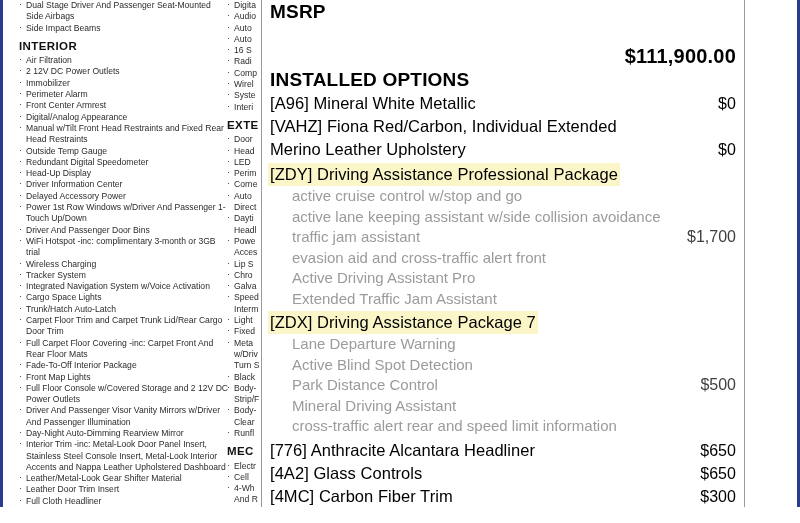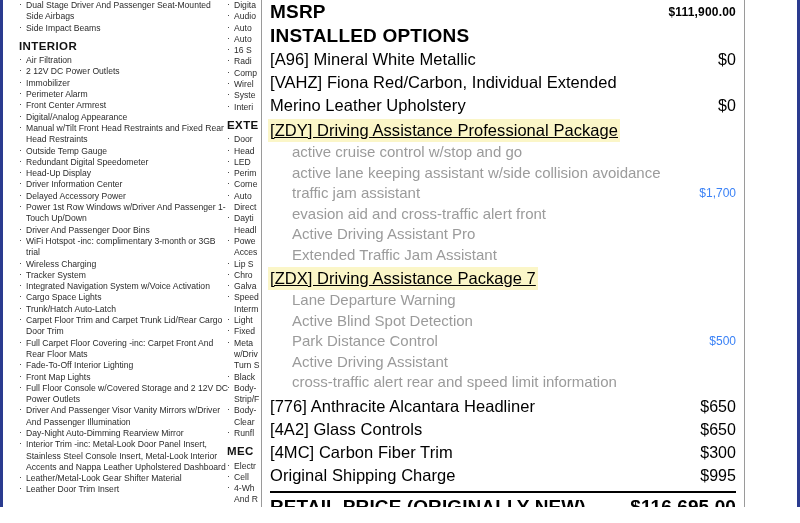--- a/index.html
+++ b/index.html
@@ -87,51 +87,50 @@
     padding-left: 10px;
   }
 
   .msrp {
     font-size: 19px;
     font-weight: bold;
     letter-spacing: 0.2px;
     padding-top: 1px;
     line-height: 22px;
   }
-  .msrp .amt { font-size: 12px; }
+  .msrp .amt { font-size: 20px; margin-top: 44px; }
 
   .sect-title {
     font-size: 19px;
     font-weight: bold;
     letter-spacing: 0.2px;
     line-height: 24px;
     margin-top: 1px;
   }
 
   .opt-line {
     font-size: 16.5px;
     line-height: 23px;
     letter-spacing: 0.05px;
   }
   .opt-line .amt { font-size: 16px; }
   .hl-box {
     background: #fbf6c8;
     display: inline-block;
     padding: 0 2px;
     margin-left: -2px;
-    text-decoration: underline;
   }
 
   .sub {
     color: #9b9b9b;
     font-size: 15px;
     line-height: 20.5px;
     padding-left: 22px;
   }
-  .sub .amt { color: #3b82f6; font-size: 12px; }
+  .sub .amt { color: #404040; font-size: 16px; }
 
   .grp { margin-top: 2px; }
 
   .retail {
     font-size: 19px;
     font-weight: bold;
     letter-spacing: 0.1px;
     border-top: 2px solid #000;
     margin-top: 4px;
     padding-top: 2px;
@@ -172,28 +171,29 @@
     <div class="bg-line">Power 1st Row Windows w/Driver And Passenger 1-Touch Up/Down</div>
     <div class="bg-line">Driver And Passenger Door Bins</div>
     <div class="bg-line">WiFi Hotspot -inc: complimentary 3-month or 3GB trial</div>
     <div class="bg-line">Wireless Charging</div>
     <div class="bg-line">Tracker System</div>
     <div class="bg-line">Integrated Navigation System w/Voice Activation</div>
     <div class="bg-line">Cargo Space Lights</div>
     <div class="bg-line">Trunk/Hatch Auto-Latch</div>
     <div class="bg-line">Carpet Floor Trim and Carpet Trunk Lid/Rear Cargo Door Trim</div>
     <div class="bg-line">Full Carpet Floor Covering -inc: Carpet Front And Rear Floor Mats</div>
-    <div class="bg-line">Fade-To-Off Interior Lighting</div>
+    <div class="bg-line">Fade-To-Off Interior Package</div>
     <div class="bg-line">Front Map Lights</div>
     <div class="bg-line">Full Floor Console w/Covered Storage and 2 12V DC Power Outlets</div>
     <div class="bg-line">Driver And Passenger Visor Vanity Mirrors w/Driver And Passenger Illumination</div>
     <div class="bg-line">Day-Night Auto-Dimming Rearview Mirror</div>
     <div class="bg-line">Interior Trim -inc: Metal-Look Door Panel Insert, Stainless Steel Console Insert, Metal-Look Interior Accents and Nappa Leather Upholstered Dashboard</div>
     <div class="bg-line">Leather/Metal-Look Gear Shifter Material</div>
     <div class="bg-line">Leather Door Trim Insert</div>
+    <div class="bg-line">Full Cloth Headliner</div>
   </div>
 
   <div class="bg-col c2">
     <div class="bg-line">Digita</div>
     <div class="bg-line">Audio</div>
     <div class="bg-line">Auto</div>
     <div class="bg-line">Auto</div>
     <div class="bg-line">16 S</div>
     <div class="bg-line">Radi</div>
     <div class="bg-line">Comp</div>
@@ -300,21 +300,21 @@
       </div>
       <div class="row sub">
         <div class="lbl">Active Blind Spot Detection</div>
         <div class="amt">&nbsp;</div>
       </div>
       <div class="row sub">
         <div class="lbl">Park Distance Control</div>
         <div class="amt">$500</div>
       </div>
       <div class="row sub">
-        <div class="lbl">Active Driving Assistant</div>
+        <div class="lbl">Mineral Driving Assistant</div>
         <div class="amt">&nbsp;</div>
       </div>
       <div class="row sub">
         <div class="lbl">cross-traffic alert rear and speed limit information</div>
         <div class="amt">&nbsp;</div>
       </div>
     </div>
 
     <div class="row opt-line grp">
       <div class="lbl">[776] Anthracite Alcantara Headliner</div>

